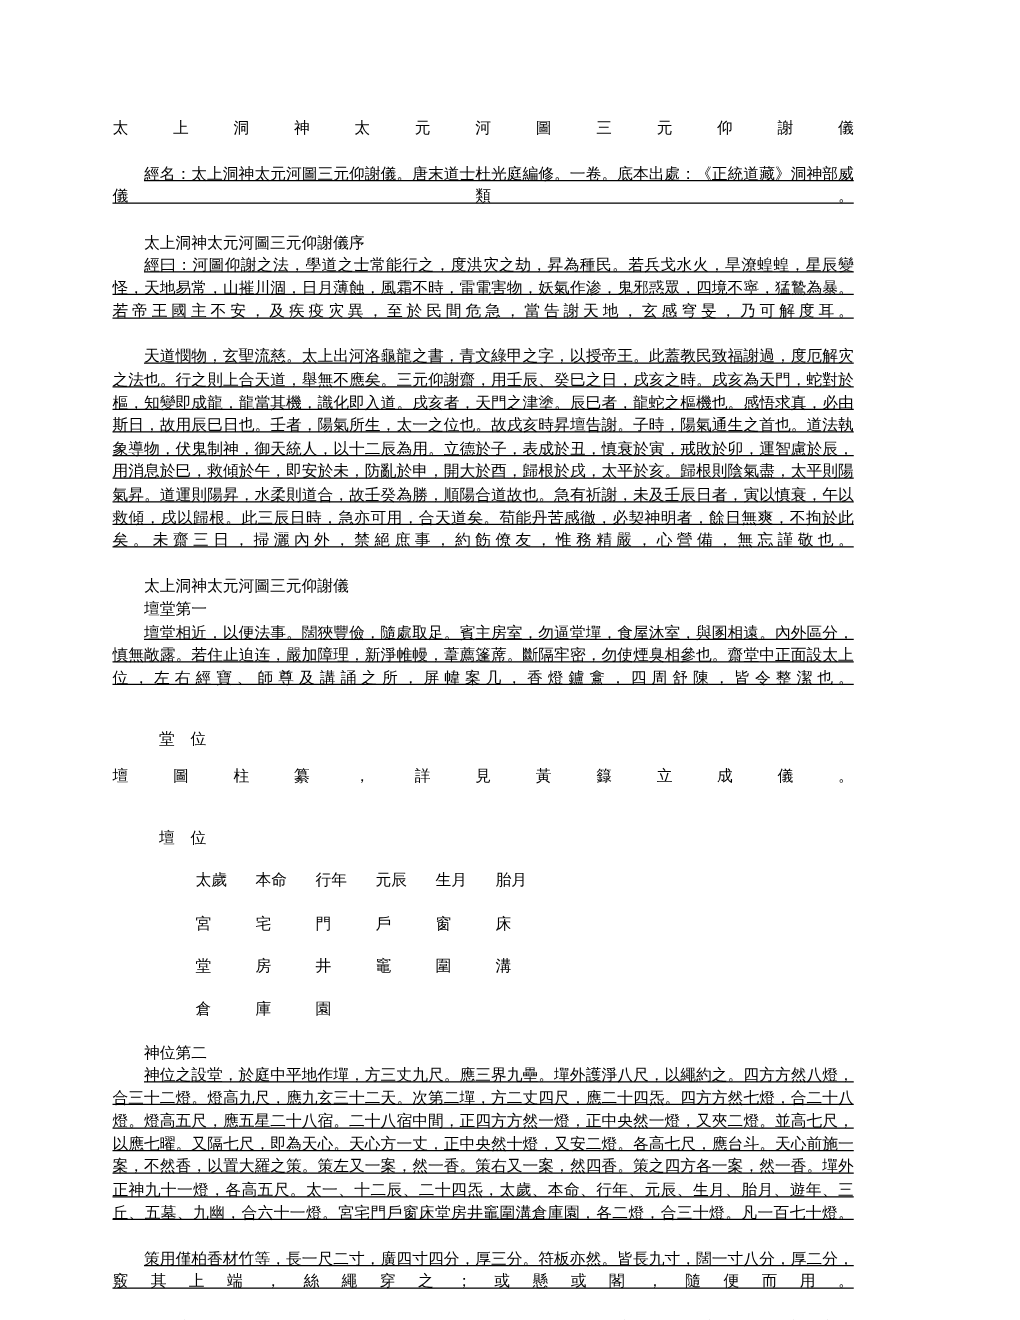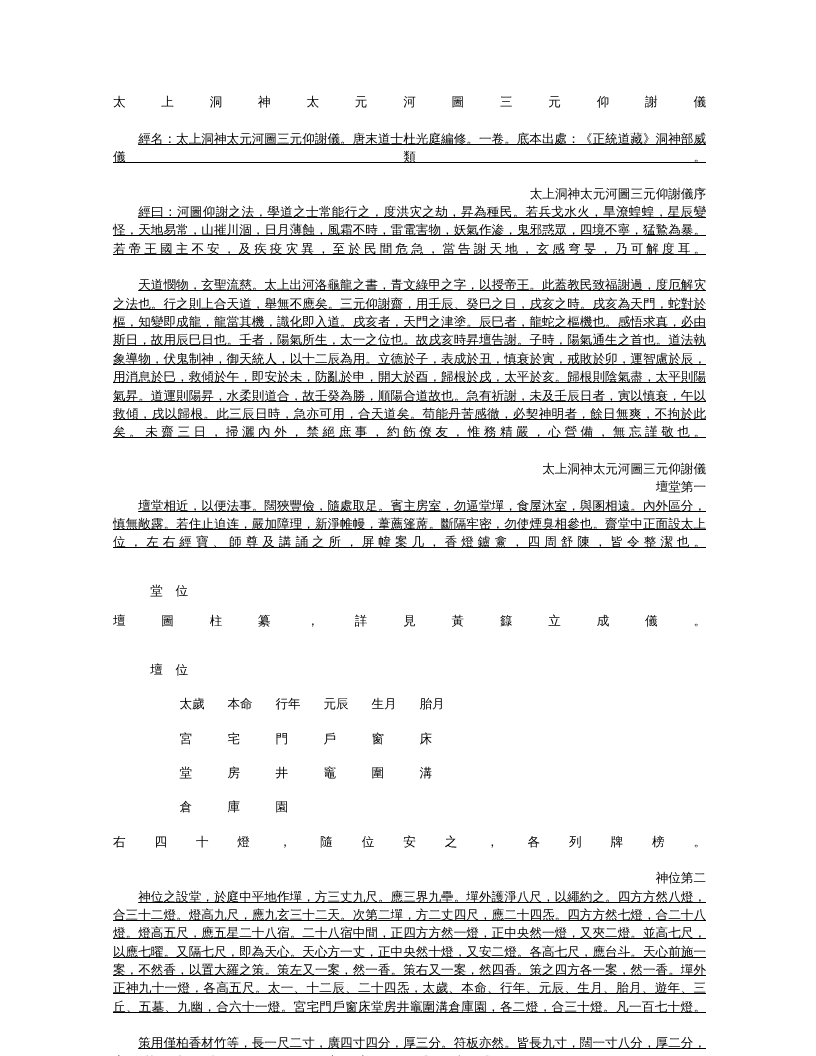--- a/index.html
+++ b/index.html
@@ -13,21 +13,21 @@
     font-family: "DejaVu Serif", "Liberation Serif", serif;
     color: #000000;
     overflow: hidden;
   }
   .page {
     position: relative;
     width: 816px;
     height: 1056px;
     background: #ffffff;
     box-sizing: border-box;
-    padding: 93px 110px 0 113px;
+    padding: 93px 110px 0 90px;
   }
   .doc-body {
     width: 593px;
     font-size: 12.6px;
     line-height: 18.35px;
     text-align: justify;
     text-justify: inter-character;
   }
   
   .p-flush {
@@ -41,21 +41,21 @@
     margin: 0;
     text-indent: 25.2px;
     text-align: justify;
     text-justify: inter-character;
     text-decoration: underline;
   }
   
   .p-head {
     margin: 0;
     text-indent: 25.2px;
-    text-align: right;
+    text-align: left;
   }
   
   .p-indent::after,
   .p-flush::after {
     content: "";
     display: inline-block;
     width: 100%;
   }
   .p-head::after { content: none; }
 
@@ -93,19 +93,18 @@
       <p class="p-head">太上洞神太元河圖三元仰謝儀</p>
       <p class="p-head">壇堂第一</p>
       <p class="p-indent">壇堂相近，以便法事。闊狹豐儉，隨處取足。賓主房室，勿逼堂墠，食屋沐室，與圂相遠。內外區分，慎無敞露。若住止迫连，嚴加障理，新淨帷幔，葦薦篷蓆。斷隔牢密，勿使煙臭相參也。齋堂中正面設太上位，左右經寶、師尊及講誦之所，屏幃案几，香燈鑪盫，四周舒陳，皆令整潔也。</p>
       <p class="label-row">堂　位</p>
       <p class="p-flush">壇圖柱纂，詳見黃籙立成儀。</p>
       <p class="label-row">壇　位</p>
       <p class="grid-row"><span class="cell">太歲</span><span class="cell">本命</span><span class="cell">行年</span><span class="cell">元辰</span><span class="cell">生月</span><span class="cell">胎月</span></p>
       <p class="grid-row"><span class="cell">宮</span><span class="cell">宅</span><span class="cell">門</span><span class="cell">戶</span><span class="cell">窗</span><span class="cell">床</span></p>
       <p class="grid-row"><span class="cell">堂</span><span class="cell">房</span><span class="cell">井</span><span class="cell">竈</span><span class="cell">圍</span><span class="cell">溝</span></p>
       <p class="grid-row"><span class="cell">倉</span><span class="cell">庫</span><span class="cell">園</span></p>
-      <p class="p-flush">右四十燈，隨位安之，各列牌榜。</p>
       <p class="p-head">神位第二</p>
       <p class="p-indent">神位之設堂，於庭中平地作墠，方三丈九尺。應三界九壘。墠外護淨八尺，以繩約之。四方方然八燈，合三十二燈。燈高九尺，應九玄三十二天。次第二墠，方二丈四尺，應二十四炁。四方方然七燈，合二十八燈。燈高五尺，應五星二十八宿。二十八宿中間，正四方方然一燈，正中央然一燈，又夾二燈。並高七尺，以應七曜。又隔七尺，即為天心。天心方一丈，正中央然十燈，又安二燈。各高七尺，應台斗。天心前施一案，不然香，以置大羅之策。策左又一案，然一香。策右又一案，然四香。策之四方各一案，然一香。墠外正神九十一燈，各高五尺。太一、十二辰、二十四炁，太歲、本命、行年、元辰、生月、胎月、遊年、三丘、五墓、九幽，合六十一燈。宮宅門戶窗床堂房井竈圍溝倉庫園，各二燈，合三十燈。凡一百七十燈。</p>
       <p class="p-indent">策用僅柏香材竹等，長一尺二寸，廣四寸四分，厚三分。符板亦然。皆長九寸，闊一寸八分，厚二分，竅其上端，絲繩穿之；或懸或閣，隨便而用。</p>
       <p class="p-indent">符板六十四枚，燈牌二百三枚。各長七寸，闊一寸，厚二分，懸之。策一枚六十神，板亦如之。</p>
     </div>
 </div>
 
 </body></html>

